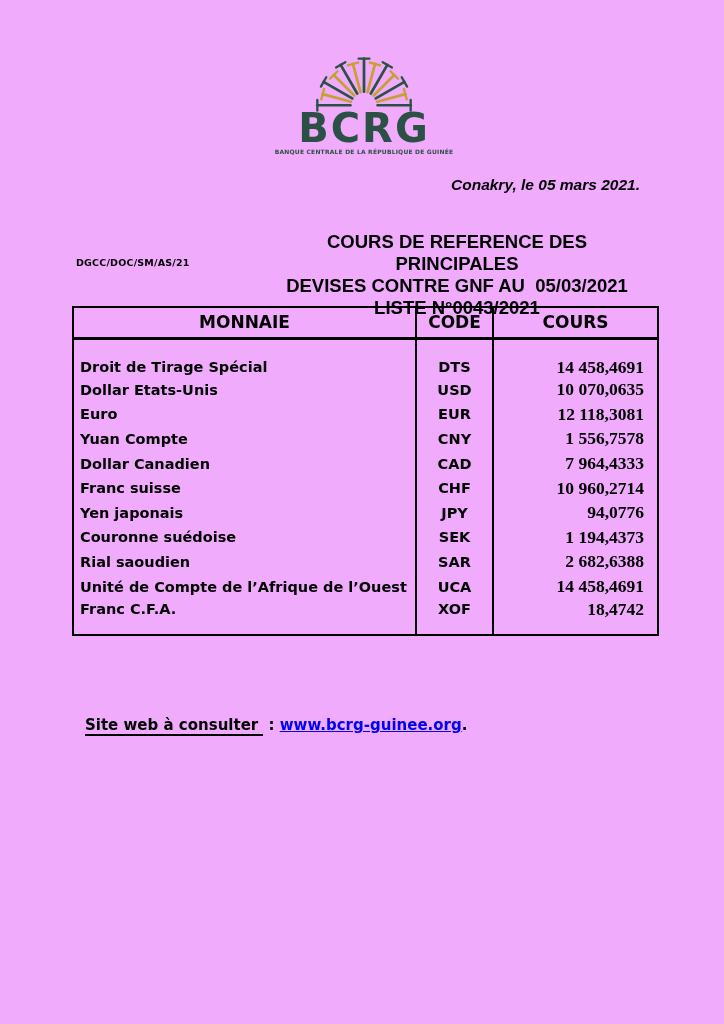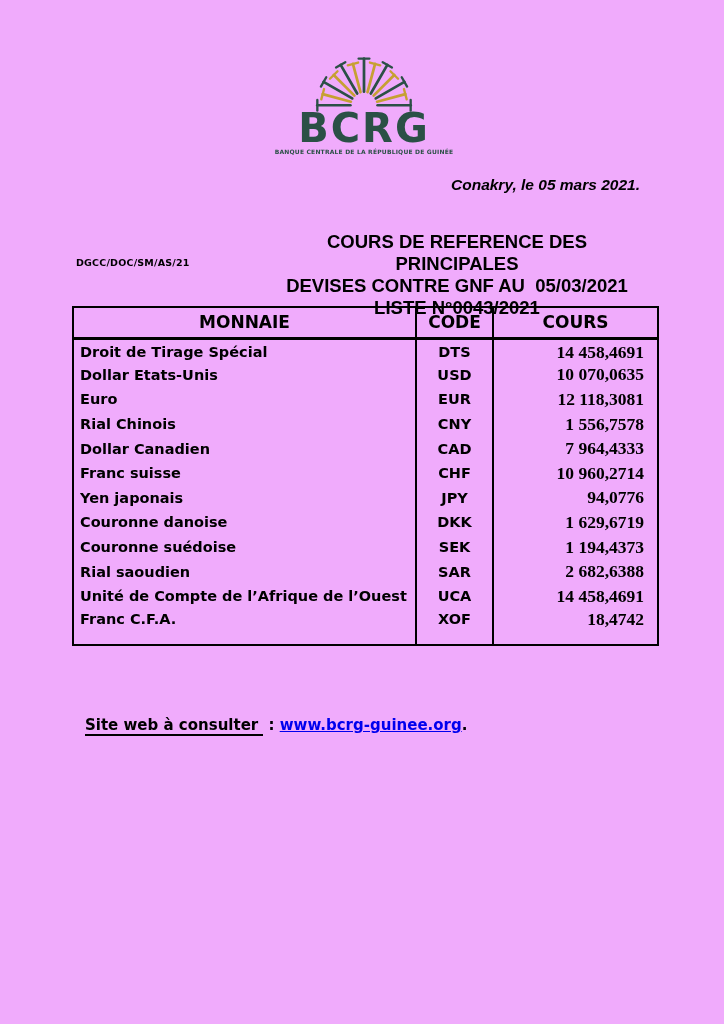--- a/index.html
+++ b/index.html
@@ -111,21 +111,21 @@
     text-align: center;
   }
   td.c-cours {
     font-family: "Liberation Serif", "DejaVu Serif", serif;
     font-size: 17.5px;
     font-weight: bold;
     text-align: right;
     padding-right: 13px;
     white-space: nowrap;
   }
-  tbody tr:first-child td { padding-top: 2px; }
+  tbody tr:first-child td { padding-top: 17px; }
   tbody tr:last-child td { padding-bottom: 14px; }
 
   
   .footer {
     position: absolute;
     top: 716px;
     left: 85px;
     font-size: 15px;
     font-weight: bold;
   }
@@ -212,45 +212,40 @@
       <td class="c-monnaie">Dollar Etats-Unis</td>
       <td class="c-code">USD</td>
       <td class="c-cours">10 070,0635</td>
     </tr>
         <tr>
       <td class="c-monnaie">Euro</td>
       <td class="c-code">EUR</td>
       <td class="c-cours">12 118,3081</td>
     </tr>
         <tr>
-      <td class="c-monnaie">Rial Chinois</td>
+      <td class="c-monnaie">Yuan Compte</td>
       <td class="c-code">CNY</td>
       <td class="c-cours">1 556,7578</td>
     </tr>
         <tr>
       <td class="c-monnaie">Dollar Canadien</td>
       <td class="c-code">CAD</td>
       <td class="c-cours">7 964,4333</td>
     </tr>
         <tr>
       <td class="c-monnaie">Franc suisse</td>
       <td class="c-code">CHF</td>
       <td class="c-cours">10 960,2714</td>
     </tr>
         <tr>
       <td class="c-monnaie">Yen japonais</td>
       <td class="c-code">JPY</td>
       <td class="c-cours">94,0776</td>
     </tr>
         <tr>
-      <td class="c-monnaie">Couronne danoise</td>
-      <td class="c-code">DKK</td>
-      <td class="c-cours">1 629,6719</td>
-    </tr>
-        <tr>
       <td class="c-monnaie">Couronne suédoise</td>
       <td class="c-code">SEK</td>
       <td class="c-cours">1 194,4373</td>
     </tr>
         <tr>
       <td class="c-monnaie">Rial saoudien</td>
       <td class="c-code">SAR</td>
       <td class="c-cours">2 682,6388</td>
     </tr>
         <tr>

